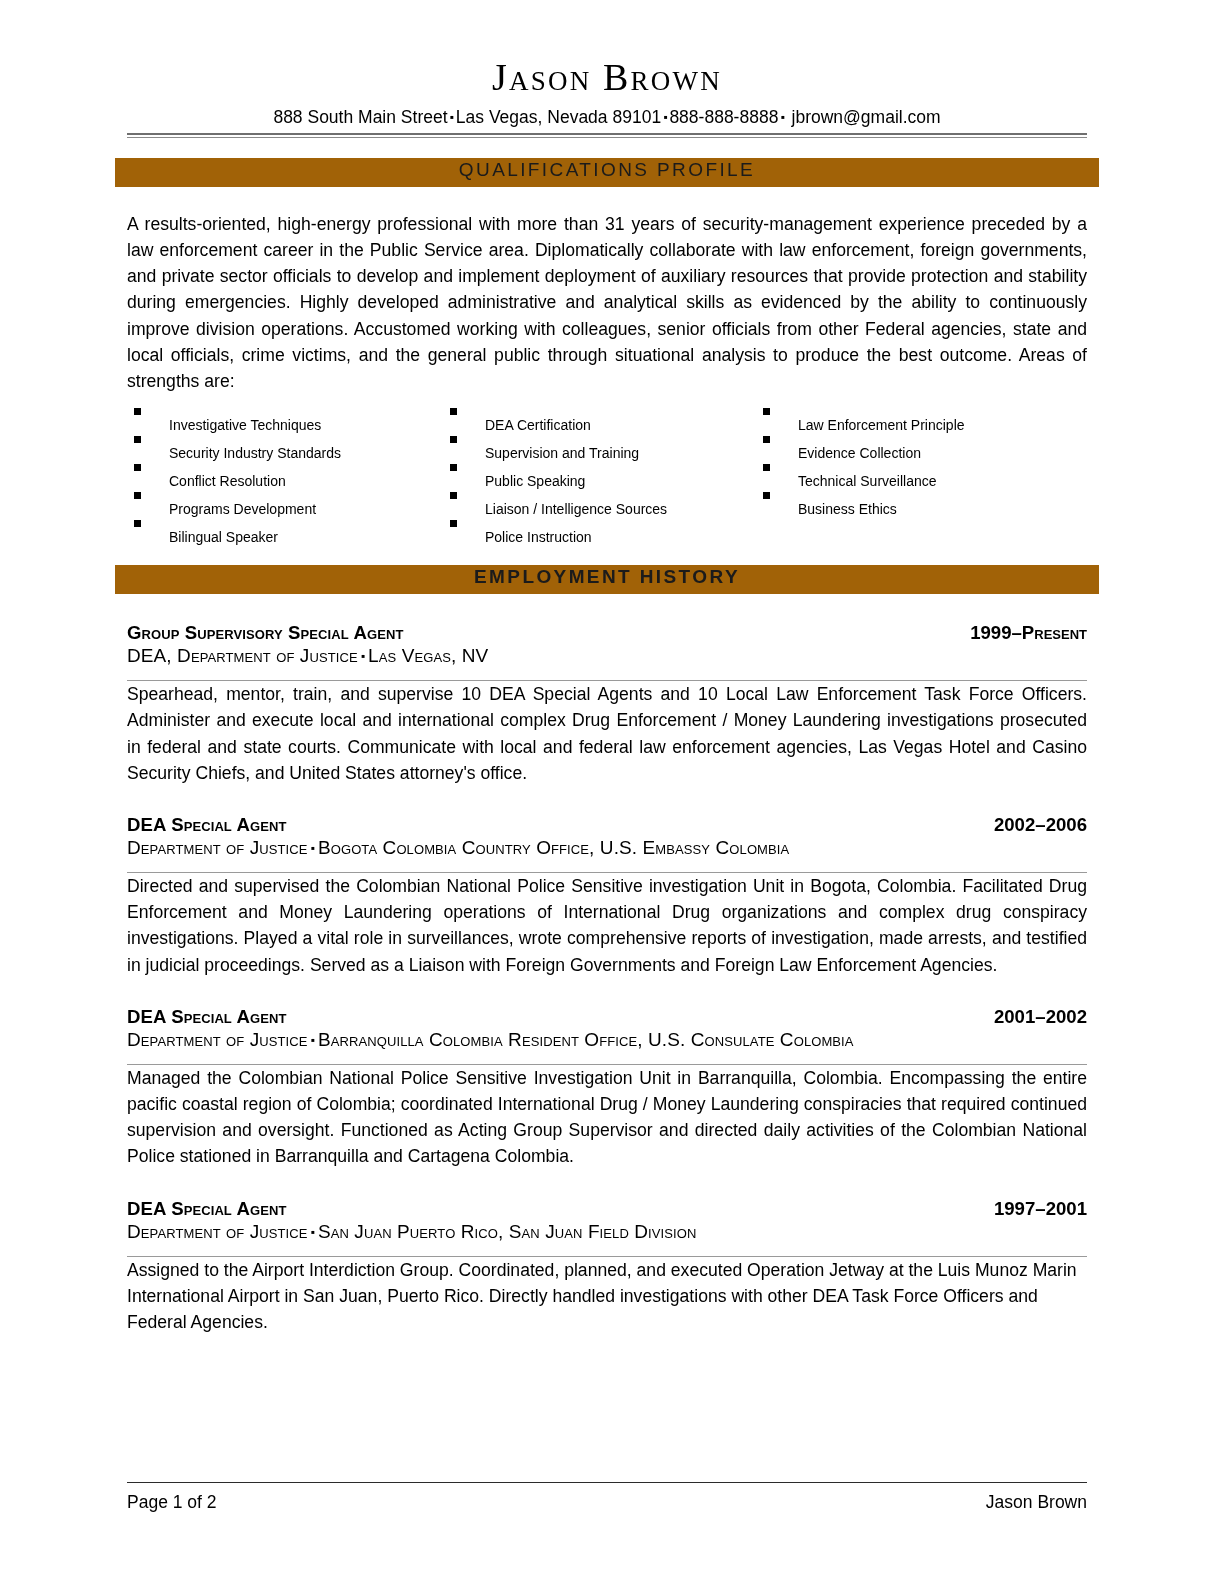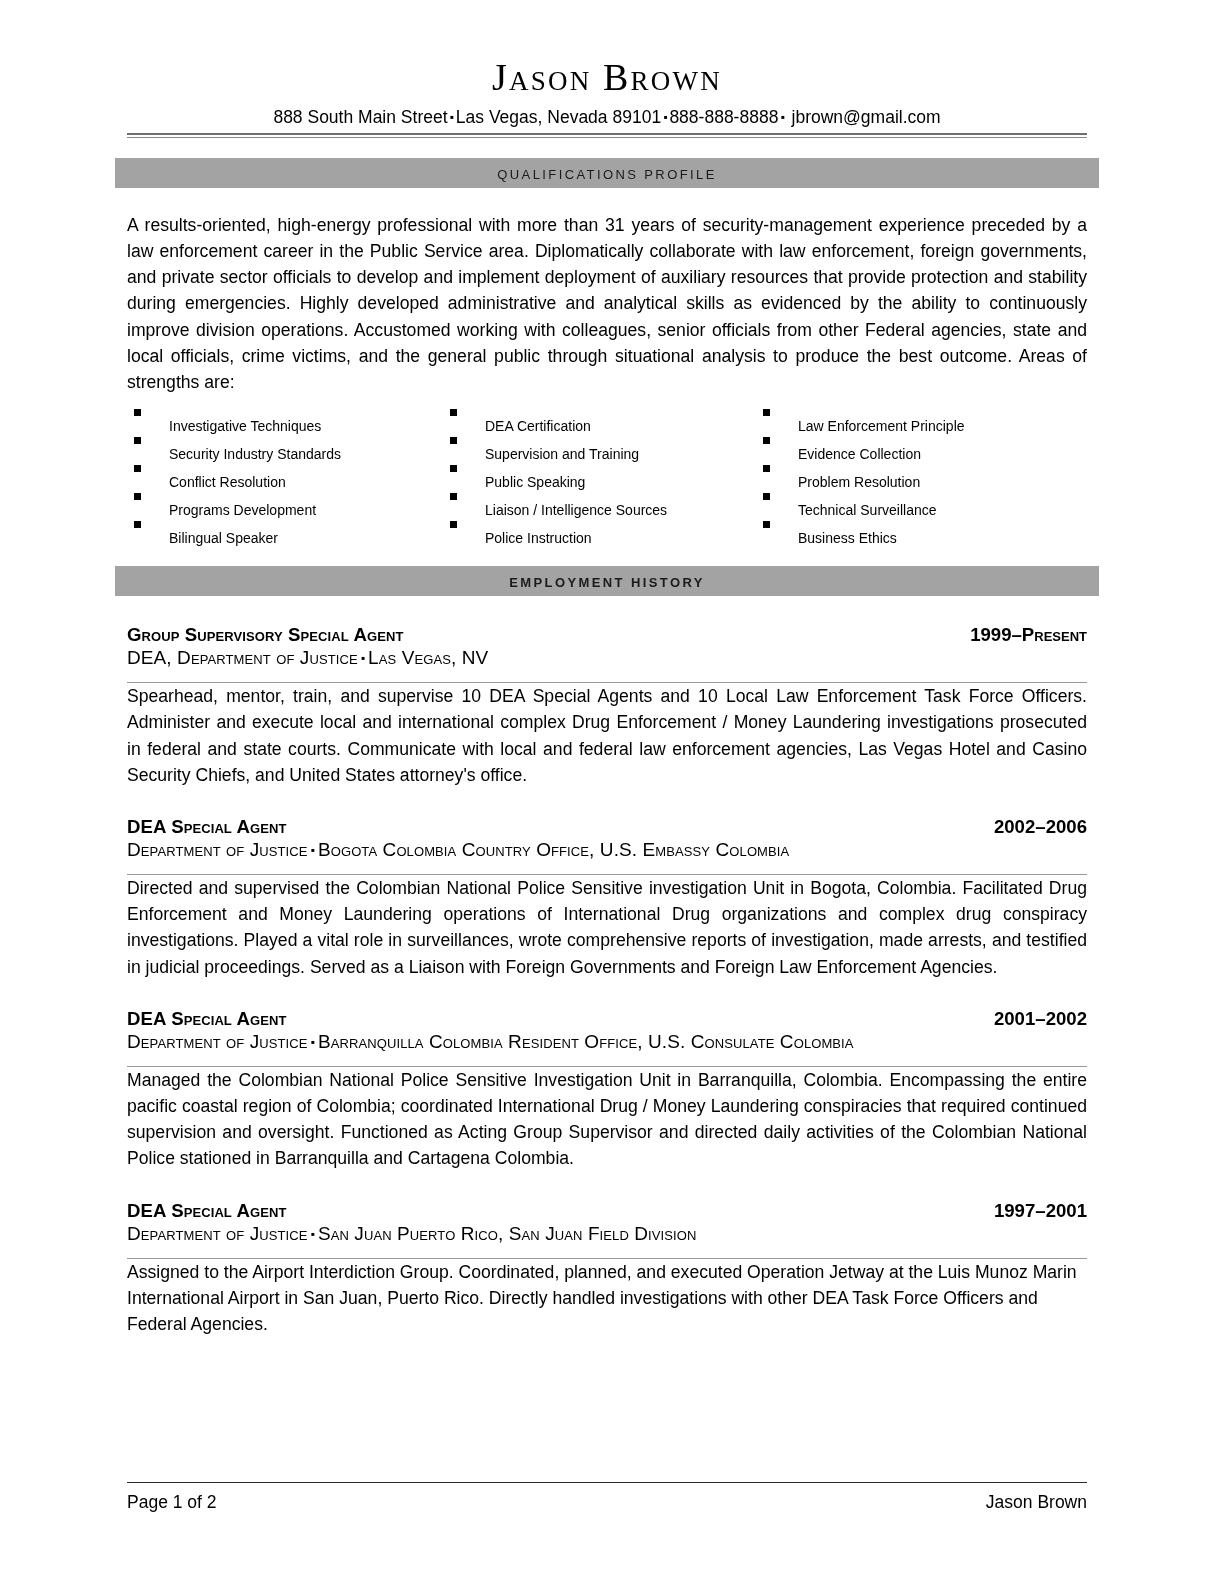--- a/index.html
+++ b/index.html
@@ -58,25 +58,25 @@
   .hr-double {
     margin-top: 4px;
     border-top: 2px solid #6f6f6f;
     border-bottom: 1px solid #8a8a8a;
     height: 2px;
     box-sizing: content-box;
   }
 
   
   .section-bar {
-    background: #a3a3a3;
+    background: #a16207;
     text-align: center;
-    font-size: 13px;
+    font-size: 19px;
     letter-spacing: 2.4px;
-    padding: 9px 0 6px 0;
+    padding: 1px 0 6px 0;
     color: #1b1b1b;
     margin-left: -12px;
     margin-right: -12px;
     width: 984px;
     box-sizing: border-box;
   }
   #qual-bar { margin-top: 20px; }
   #emp-bar  { margin-top: 14px; font-weight: bold; }
 
   
@@ -240,24 +240,20 @@
         <div class="skill-item">
             <span class="bullet"></span>
             <span>Law Enforcement Principle</span>
           </div>
         <div class="skill-item">
             <span class="bullet"></span>
             <span>Evidence Collection</span>
           </div>
         <div class="skill-item">
             <span class="bullet"></span>
-            <span>Problem Resolution</span>
-          </div>
-        <div class="skill-item">
-            <span class="bullet"></span>
             <span>Technical Surveillance</span>
           </div>
         <div class="skill-item">
             <span class="bullet"></span>
             <span>Business Ethics</span>
           </div>
       </div>
     </div>
 
     <div class="section-bar" id="emp-bar">EMPLOYMENT HISTORY</div>

